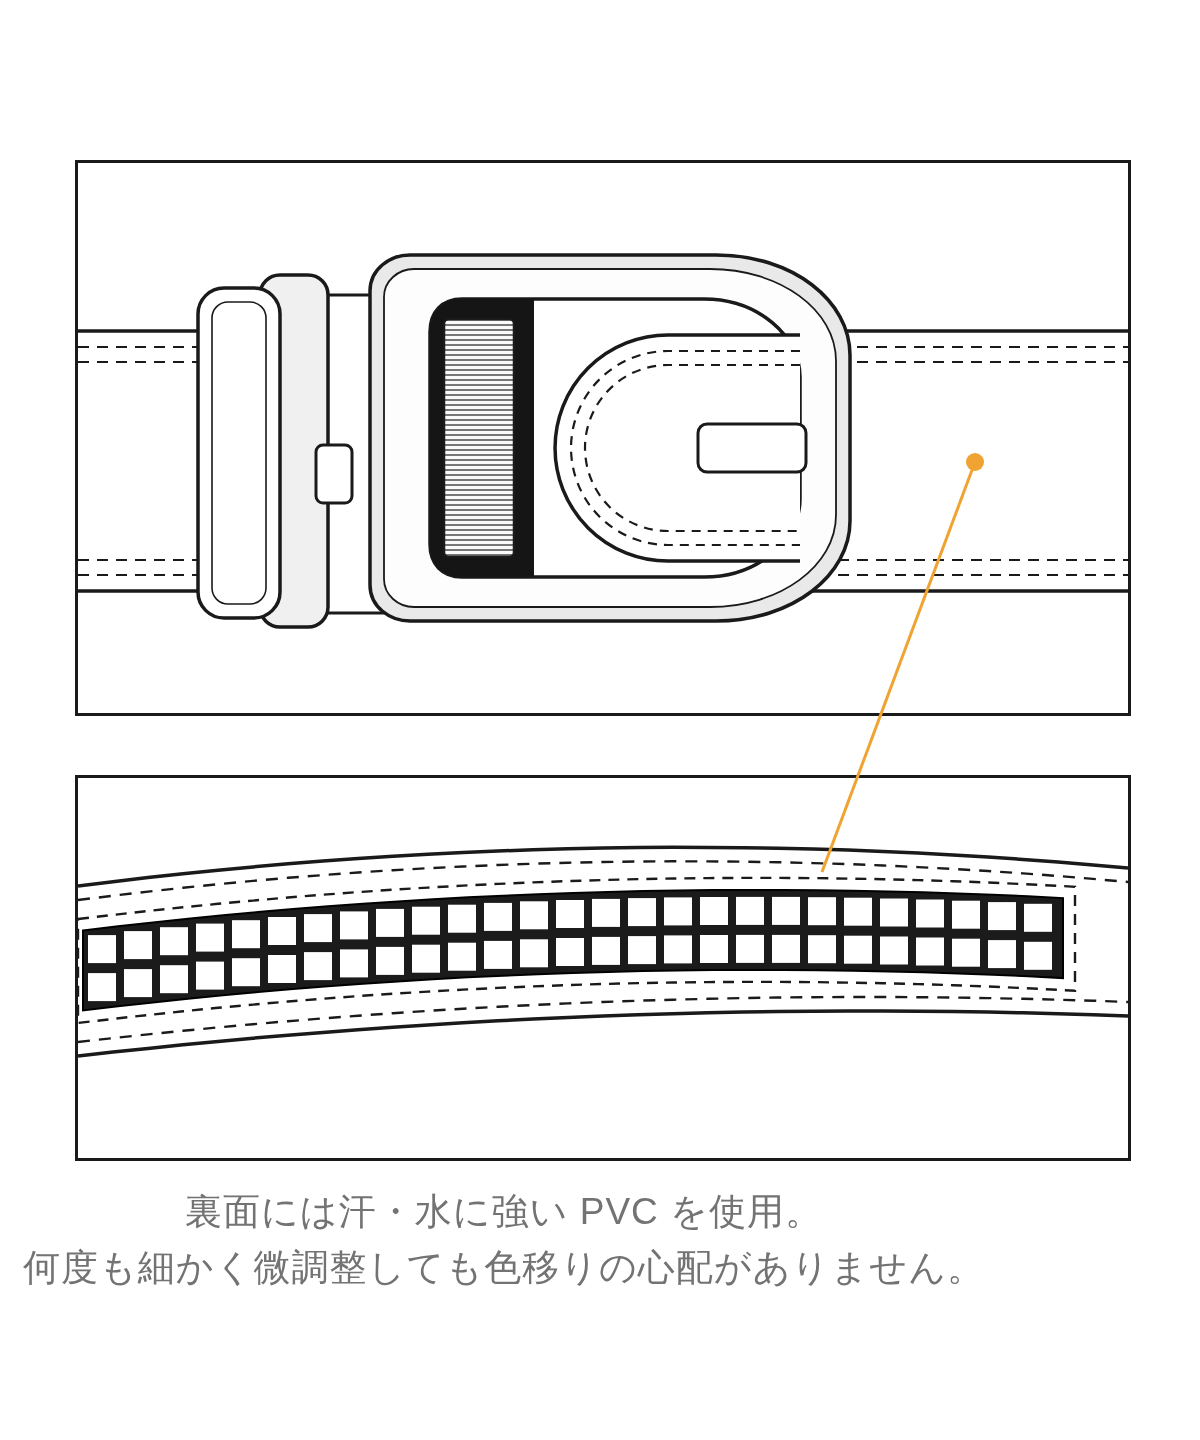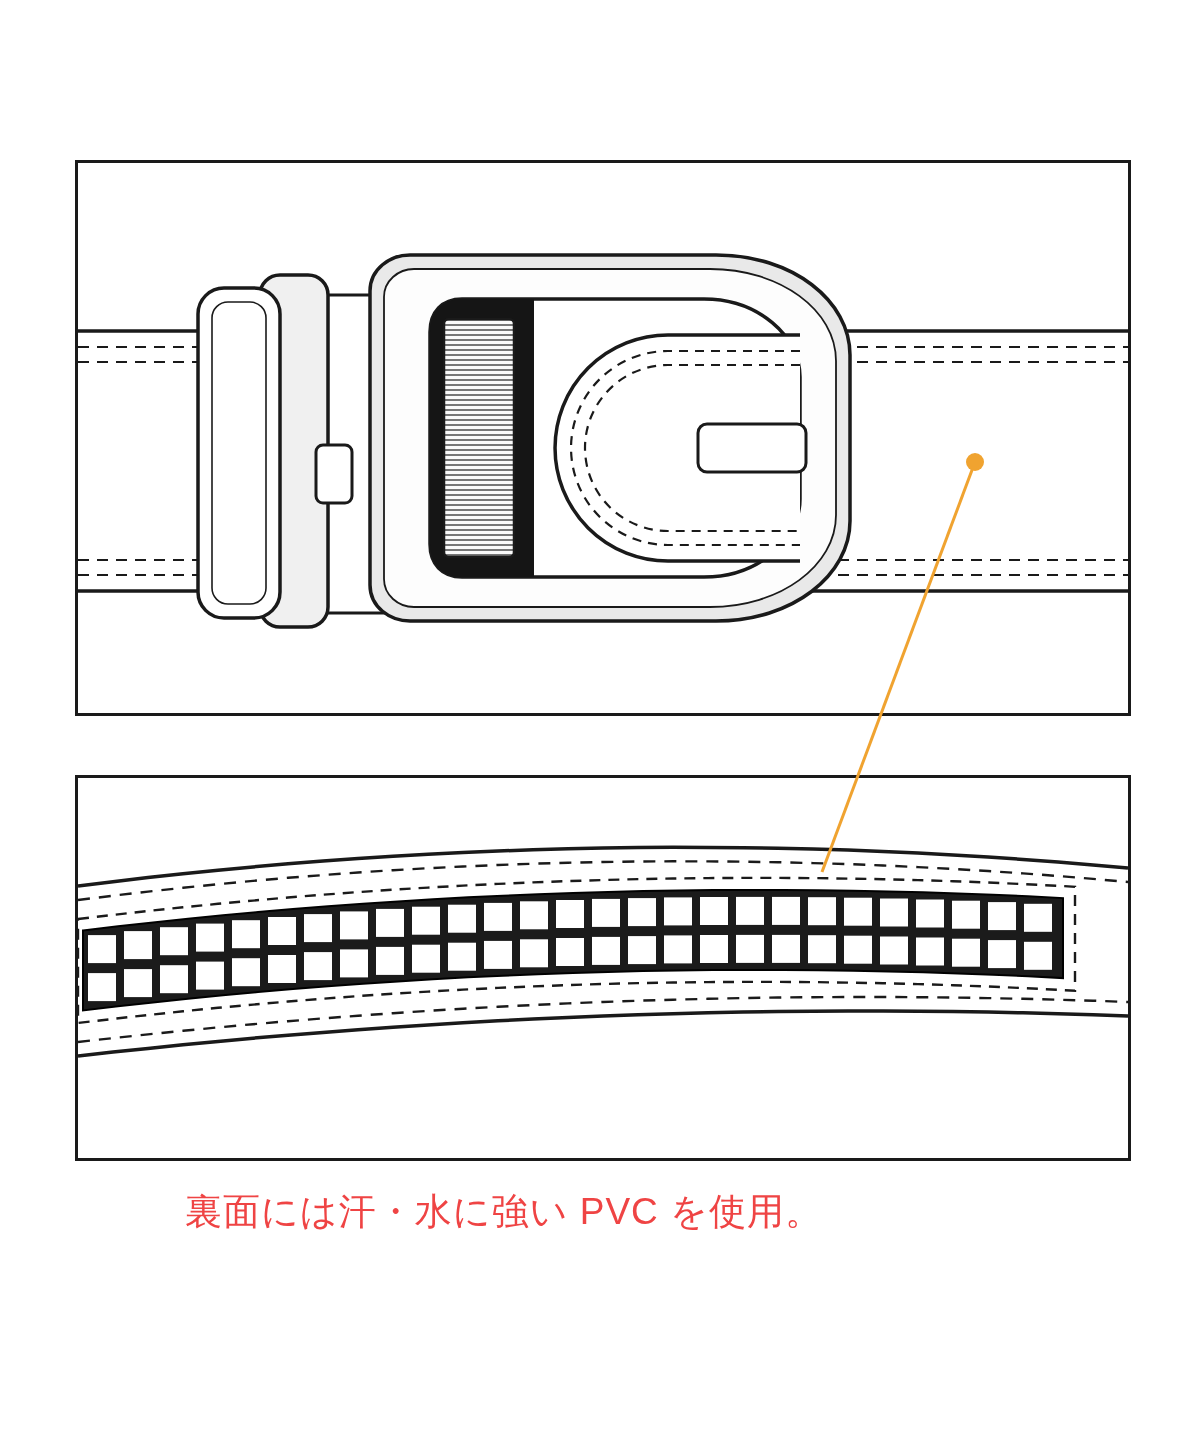--- a/index.html
+++ b/index.html
@@ -17,21 +17,21 @@
   .panel-top{top:160px;height:550px;}
   .panel-bottom{top:775px;height:380px;}
   .panel svg{display:block;width:1050px;height:100%;}
   .callout-layer{
     position:absolute;left:0;top:0;width:1200px;height:1440px;
     pointer-events:none;z-index:5;
   }
   .caption{
     position:absolute;left:0;top:1184px;width:1008px;
     text-align:center;font-size:37px;line-height:56px;
-    letter-spacing:1px;color:#ef4444;
+    letter-spacing:1px;color:#737373;
   }
 </style>
 </head>
 <body>
 
 <div class="panel panel-top">
   <svg viewBox="0 0 1050 550">
     <defs>
       <clipPath id="winClip">
         <path d="M 384,136 H 626 C 680,136 722,173 722,214 V 336 C 722,377 680,414 626,414 H 384 C 364,414 352,401 352,381 V 169 C 352,149 364,136 384,136 Z"></path>
@@ -146,13 +146,14 @@
     </svg>
 </div>
 
 <svg class="callout-layer" viewBox="0 0 1200 1440">
   <line x1="975" y1="462" x2="822" y2="872" stroke="#F0A330" stroke-width="3"></line>
   <circle cx="975" cy="462" r="9" fill="#F0A330"></circle>
 </svg>
 
 <div class="caption">
   <div>裏面には汗・水に強い PVC を使用。</div>
+  <div>何度も細かく微調整しても色移りの心配がありません。</div>
 </div>
 
 </body></html>

